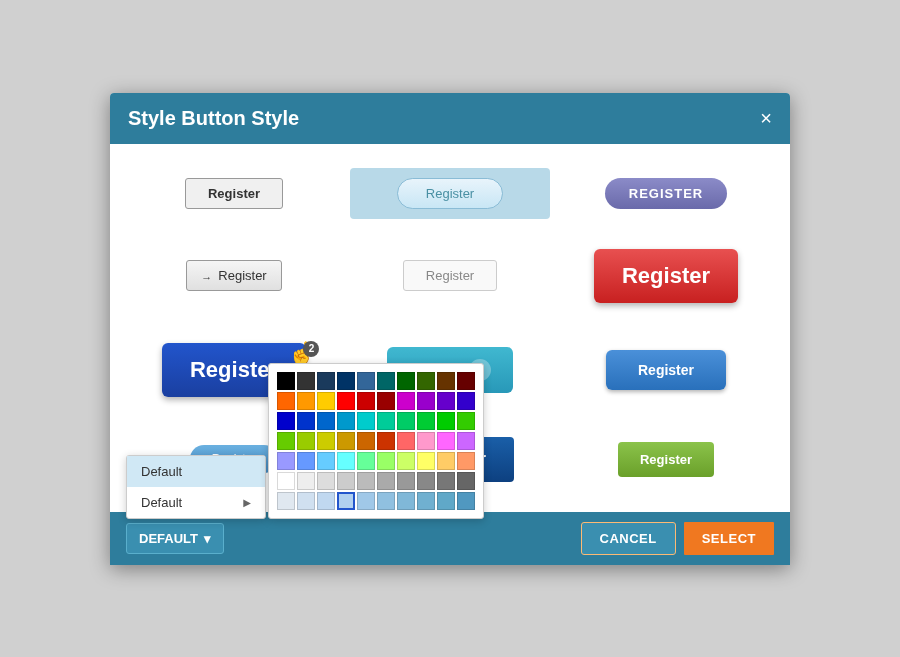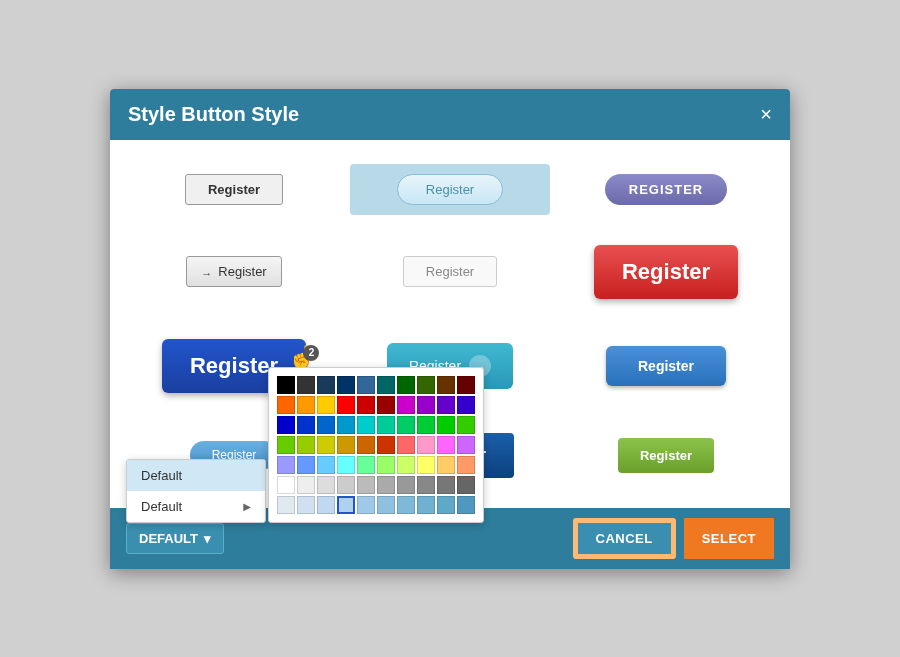--- a/index.html
+++ b/index.html
@@ -259,21 +259,21 @@
       gap: 6px;
     }
 
     .footer-actions {
       display: flex;
       gap: 8px;
     }
 
     .btn-cancel {
       background: #3a8fb0;
-      border: 5px solid #fdba74;
+      border: 1px solid #fdba74;
       color: #fff;
       padding: 8px 18px;
       font-size: 13px;
       font-weight: bold;
       cursor: pointer;
       border-radius: 3px;
       letter-spacing: 0.5px;
     }
 
     .btn-select {

